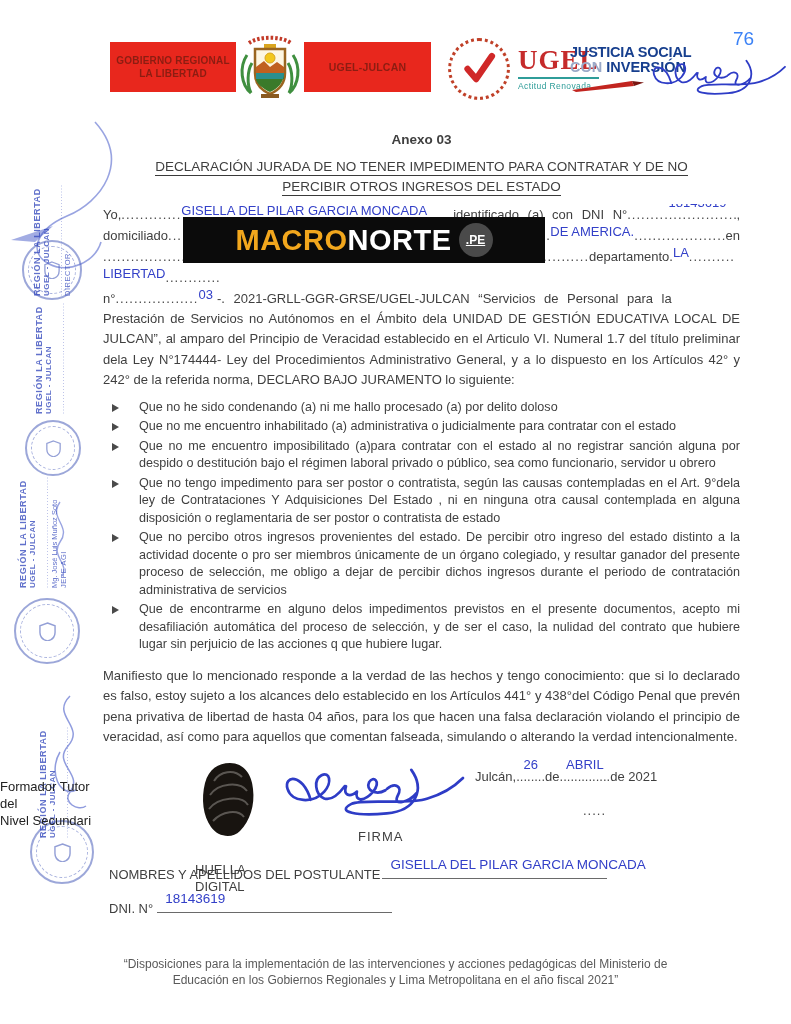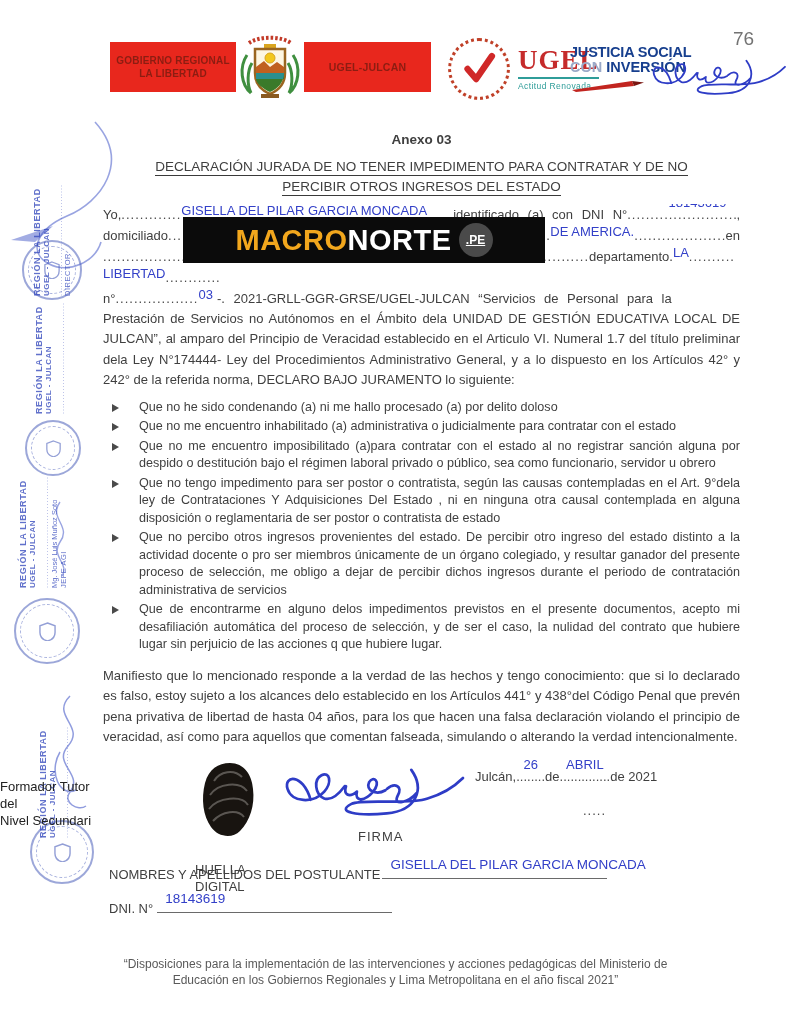--- a/index.html
+++ b/index.html
@@ -22,21 +22,21 @@
                 display:flex;align-items:center;justify-content:center;}
   .ugel-word{font-family:"Liberation Serif", serif;font-weight:bold;color:var(--ugel-red);
              font-size:27px;letter-spacing:1px;line-height:1;}
   .ugel-tagline{border-top:2px solid var(--teal);margin-top:3px;padding-top:2px;color:var(--teal);
                 font-size:8.5px;letter-spacing:.4px;}
   .justicia{position:absolute;left:570px;top:45px;width:150px;line-height:1.05;}
   .justicia .l1{color:var(--navy);font-weight:bold;font-size:14.5px;letter-spacing:-.2px;}
   .justicia .l2{font-size:14.5px;font-weight:bold;}
   .justicia .con{color:var(--logo-gray);font-weight:bold;}
   .justicia .inv{color:var(--navy);}
-  .pagenum{position:absolute;left:733px;top:28px;color:#737373;font-size:19px;}
+  .pagenum{position:absolute;left:733px;top:28px;color:#3b82f6;font-size:19px;}
   .hdr-sig{position:absolute;left:645px;top:52px;}
   
   .macro{position:absolute;left:183px;top:217px;width:362px;height:46px;background:#0b0b0b;
          display:flex;align-items:center;justify-content:center;z-index:5;}
   .macro .m1{color:var(--macro-orange);font-weight:bold;font-size:29px;letter-spacing:.5px;}
   .macro .m2{color:#fff;font-weight:bold;font-size:29px;letter-spacing:.5px;}
   .macro .pe{width:34px;height:34px;margin-left:7px;background:#4a4a4a;border-radius:50%;
              color:#fff;font-size:12px;font-weight:bold;display:flex;align-items:center;justify-content:center;text-decoration:underline;}
   
   .content{position:absolute;left:103px;top:130px;width:637px;font-size:13px;line-height:20.5px;}

